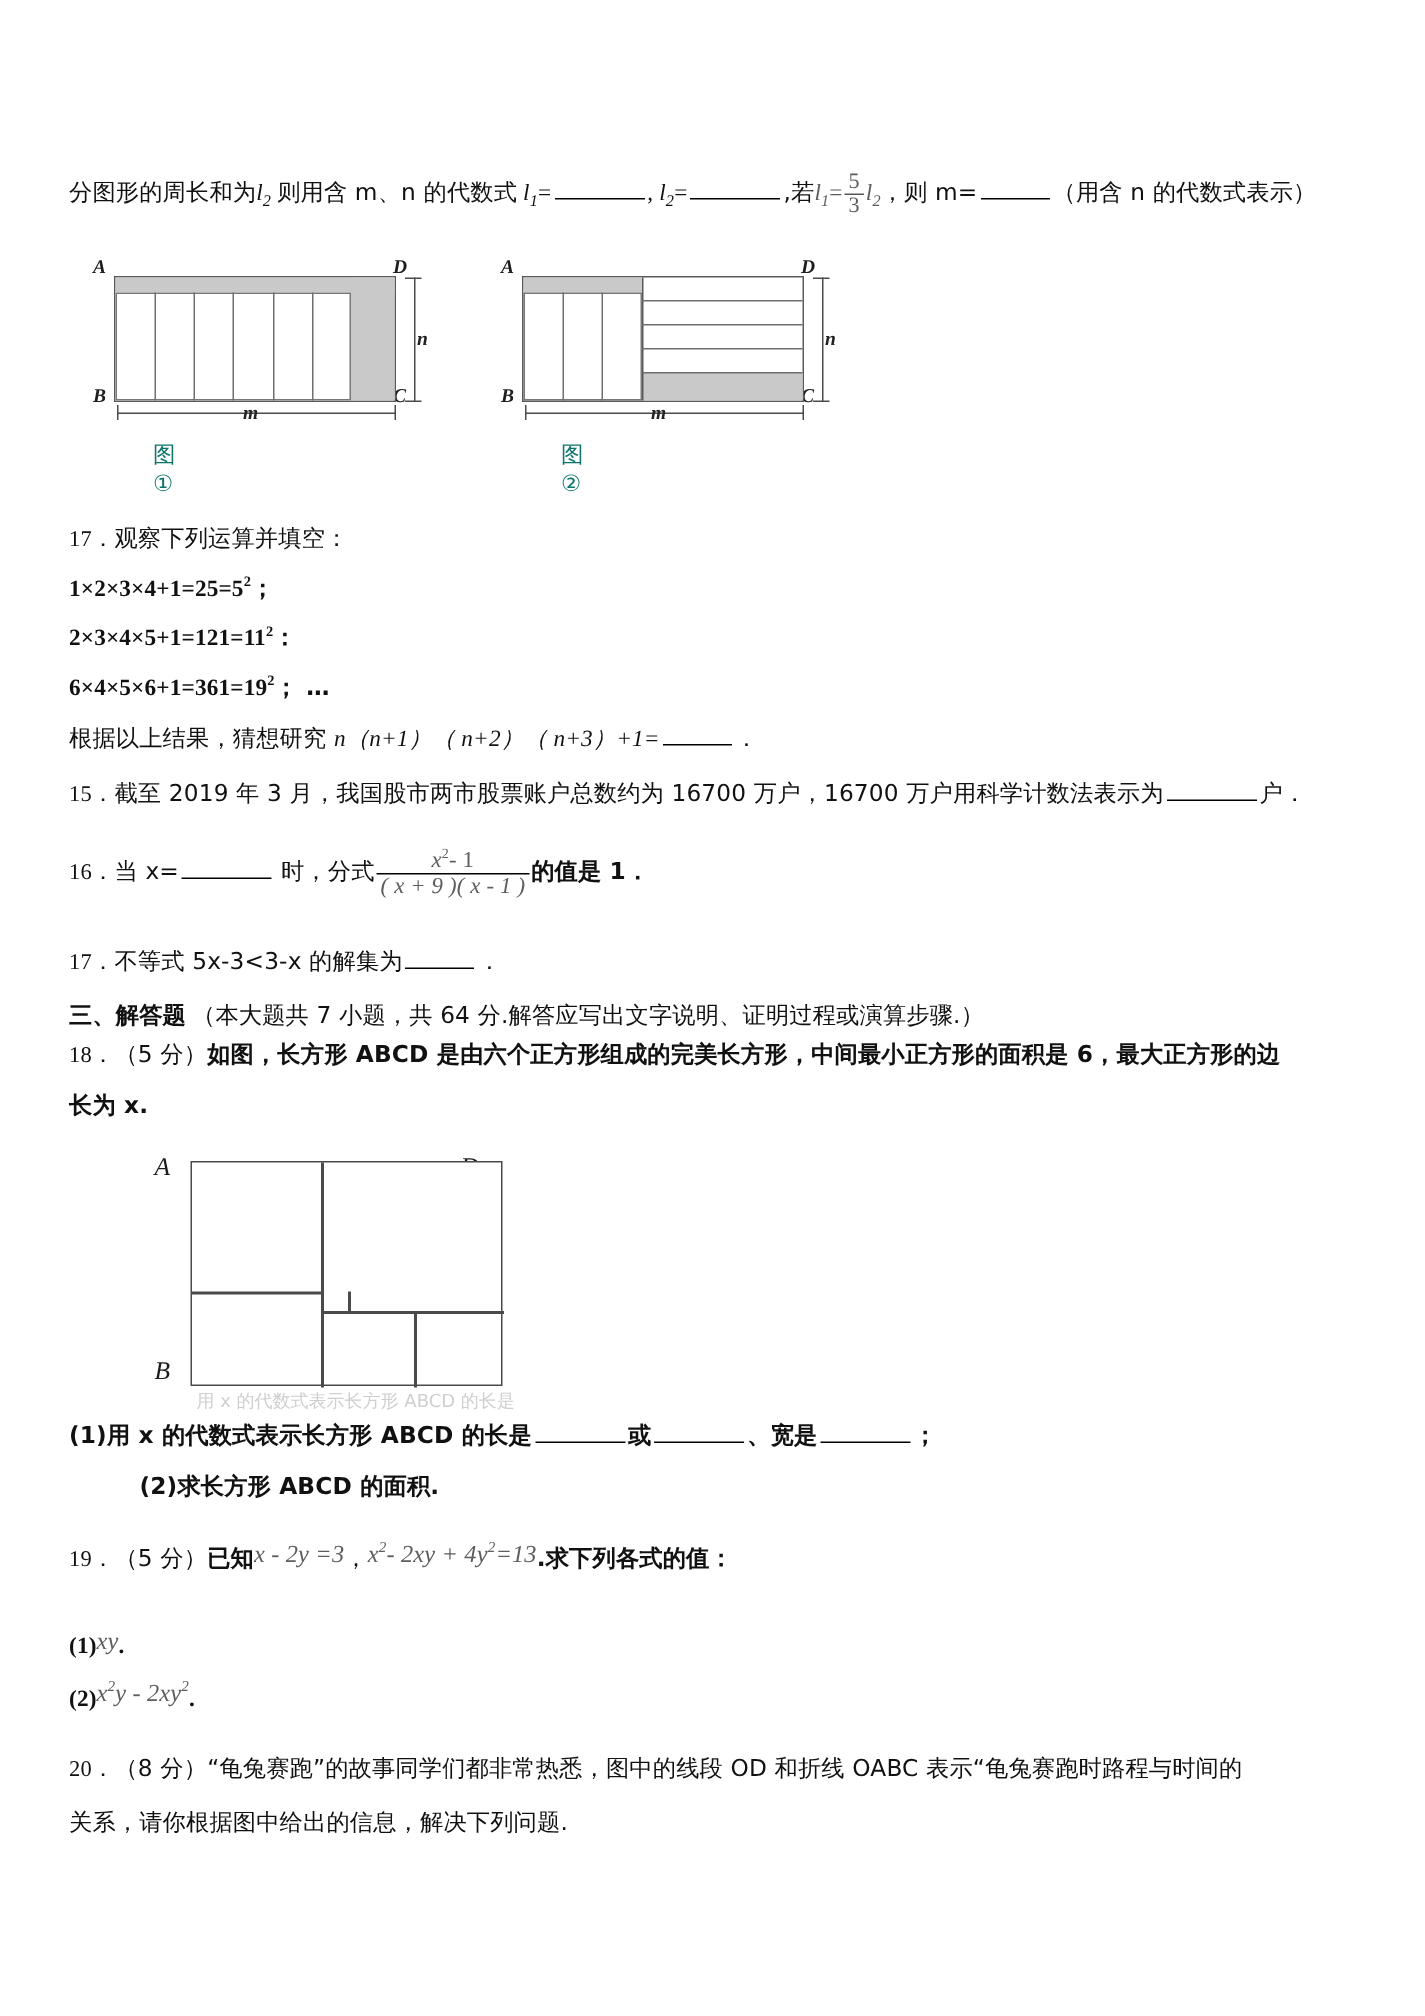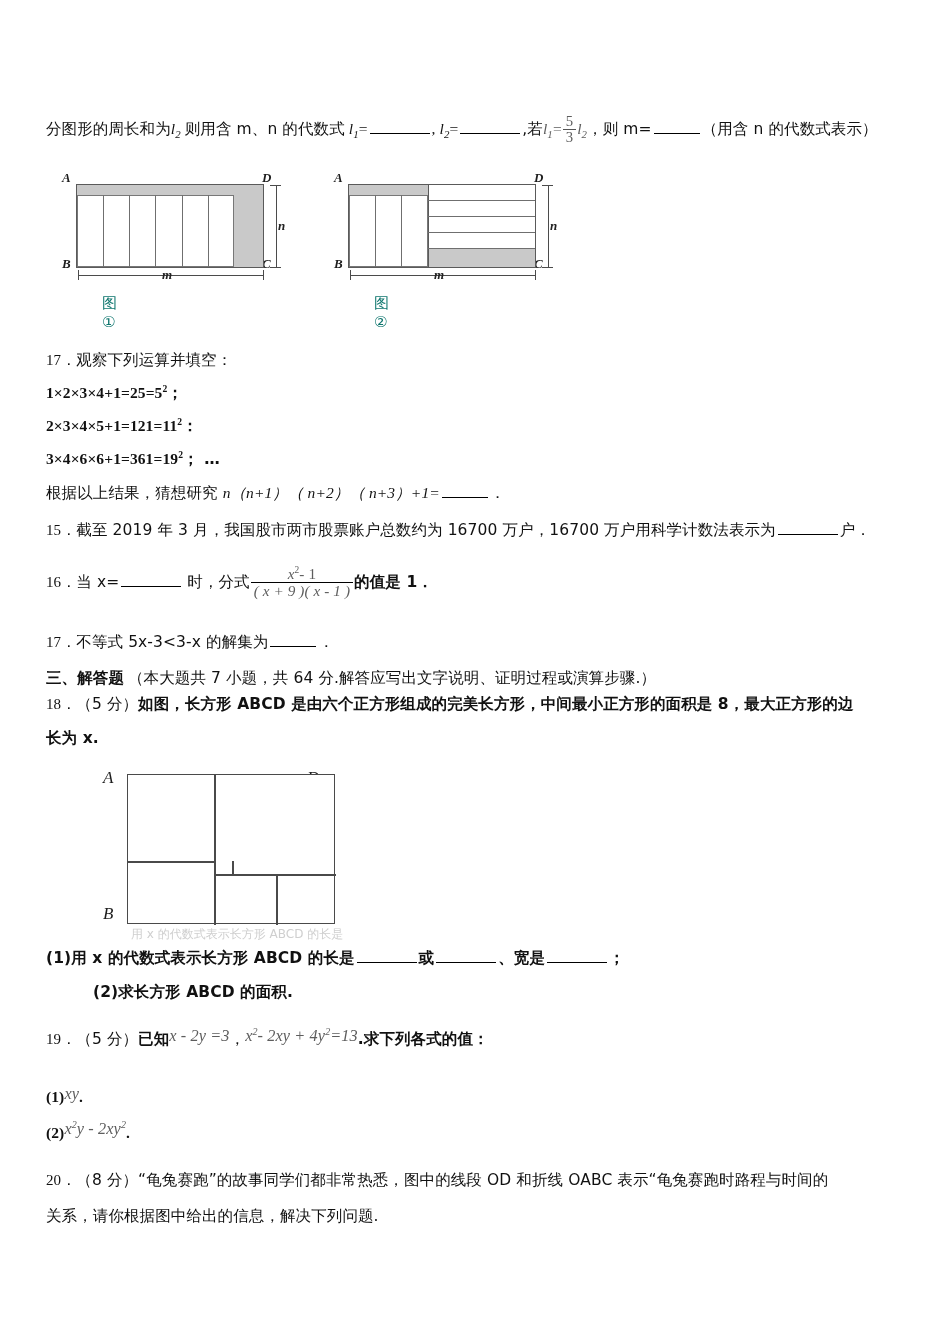--- a/index.html
+++ b/index.html
@@ -247,21 +247,21 @@
 
   <div class="abs line bold" style="left:0px; top:381px;">
     <span>1×2×3×4+1</span><span>=</span><span>25</span><span>=</span><span>5</span><sup class="sm">2</sup><span class="cn">；</span>
   </div>
 
   <div class="abs line bold" style="left:0px; top:414px;">
     <span>2×3×4×5+1</span><span>=</span><span>121</span><span>=</span><span>11</span><sup class="sm">2</sup><span class="cn">：</span>
   </div>
 
   <div class="abs line bold" style="left:0px; top:447px;">
-    <span>3×4×6×6+1</span><span>=</span><span>361</span><span>=</span><span>19</span><sup class="sm">2</sup><span class="cn">；  …</span>
+    <span>6×4×5×6+1</span><span>=</span><span>361</span><span>=</span><span>19</span><sup class="sm">2</sup><span class="cn">；  …</span>
   </div>
 
   <div class="abs line" style="left:0px; top:481px;">
     <span class="cn">根据以上结果，猜想研究 </span><span class="mi" style="font-weight:normal">n（n+1）（ n+2）（ n+3）+1=</span><span class="blank b-sm"></span><span class="cn">．</span>
   </div>
 
   <div class="abs line" style="left:0px; top:518px; white-space:nowrap;">
     <span class="qnum">15．</span><span class="cn">截至 2019 年 3 月，我国股市两市股票账户总数约为 16700 万户，16700 万户用科学计数法表示为</span><span class="blank b-md"></span><span class="cn">户．</span>
   </div>
 
@@ -276,21 +276,21 @@
   <div class="abs line" style="left:0px; top:630px;">
     <span class="qnum">17．</span><span class="cn">不等式 5x-3&lt;3-x 的解集为</span><span class="blank b-sm"></span><span class="cn">．</span>
   </div>
 
   <div class="abs line bold" style="left:0px; top:666px;">
     <span class="cn">三、解答题</span>
     <span class="cn" style="font-weight:normal">（本大题共 7 小题，共 64 分.解答应写出文字说明、证明过程或演算步骤.）</span>
   </div>
 
   <div class="abs line" style="left:0px; top:692px;">
-    <span class="qnum">18．</span><span class="cn">（5 分）</span><span class="cn bold">如图，长方形 ABCD 是由六个正方形组成的完美长方形，中间最小正方形的面积是 8，最大正方形的边</span>
+    <span class="qnum">18．</span><span class="cn">（5 分）</span><span class="cn bold">如图，长方形 ABCD 是由六个正方形组成的完美长方形，中间最小正方形的面积是 6，最大正方形的边</span>
   </div>
   <div class="abs line bold" style="left:0px; top:726px;">
     <span class="cn">长为 x.</span>
   </div>
 
   <div id="perfect-rect">
     <span class="corner" style="left:22px; top:2px;">A</span>
     <span class="corner" style="left:226px; top:2px;">D</span>
     <span class="corner" style="left:22px; top:138px;">B</span>
     <span class="corner" style="left:226px; top:138px;">C</span>

